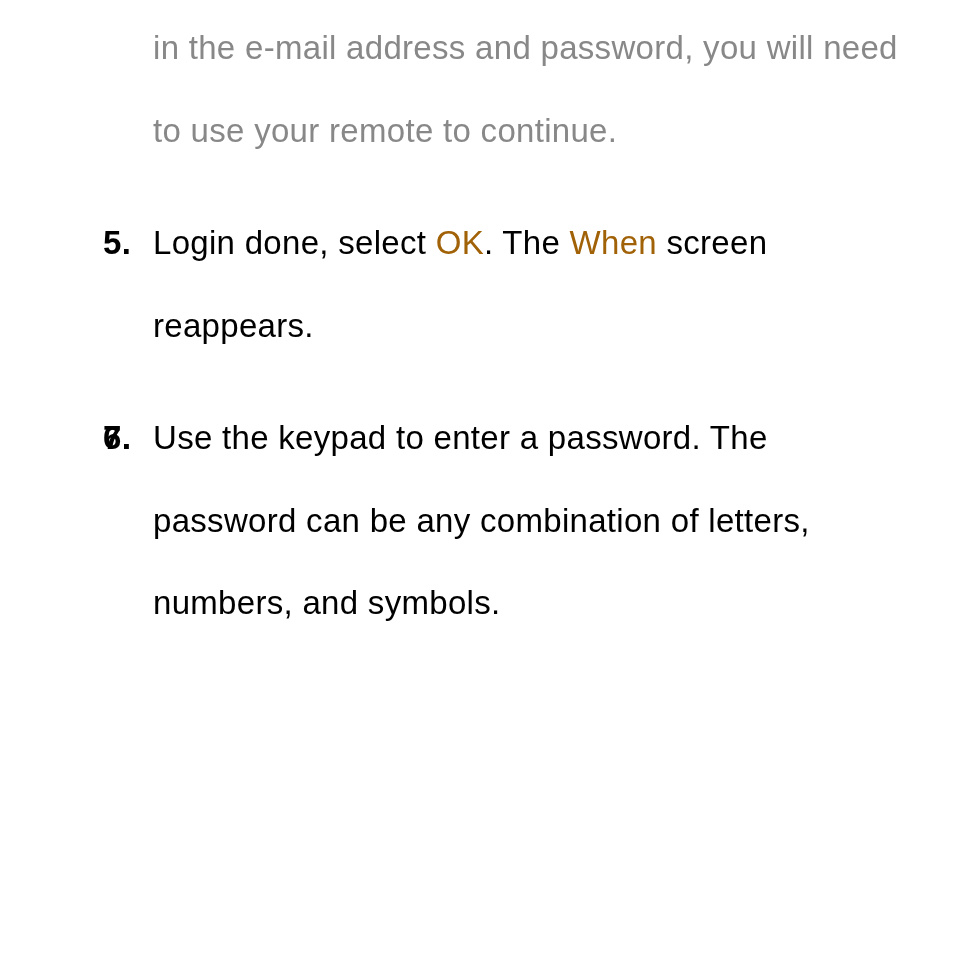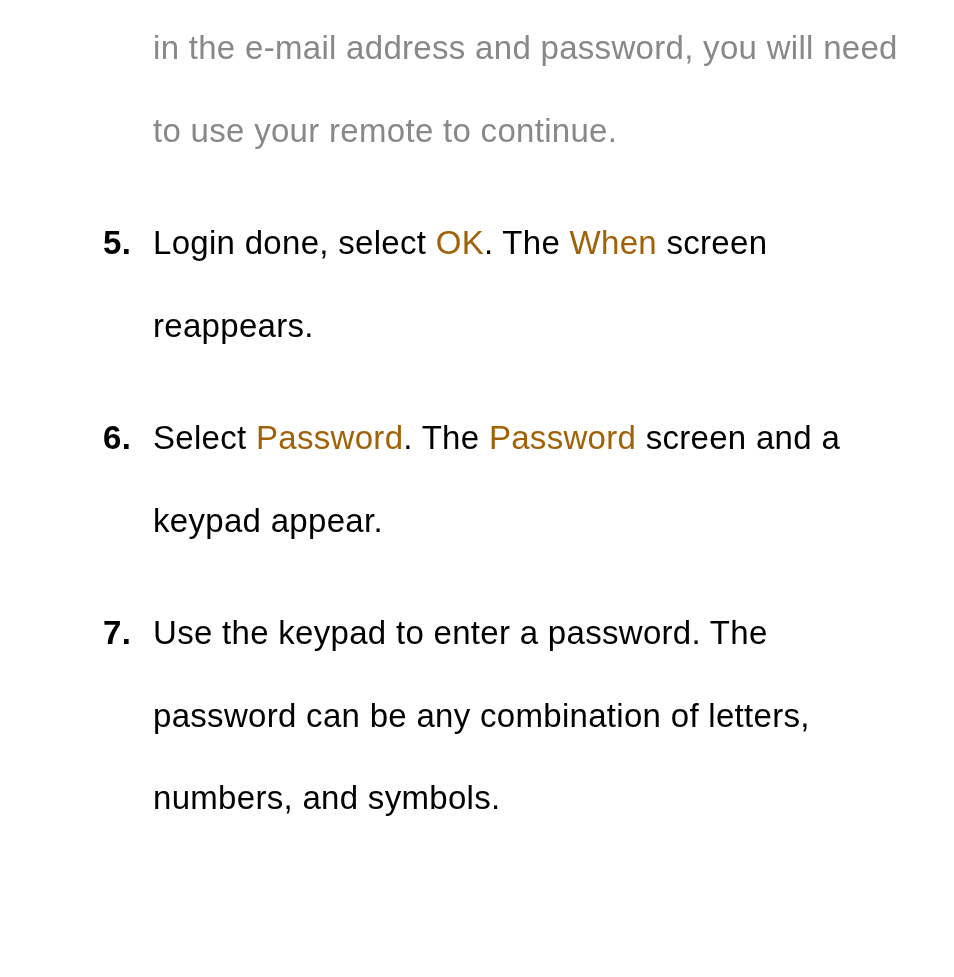--- a/index.html
+++ b/index.html
@@ -51,20 +51,19 @@
 <div class="content">
   <div class="intro-text">in the e-mail address and password, you will need to use your remote to continue.</div>
 
   <div class="step">
     <span class="step-number">5.</span>
     <span class="step-text"><span>Login done, select </span><span class="highlight">OK</span><span>. The </span><span class="highlight">When</span><span> screen reappears.</span></span>
   </div>
 
   <div class="step">
     <span class="step-number">6.</span>
-    <span class="step-text"><span>Select </span><span class="highlight">Password</span><span>. The </span><span class="highlight">Password</span><span> screen and a keypad appear.</span></span>
   </div>
 
   <div class="step">
     <span class="step-number">7.</span>
     <span class="step-text"><span>Use the keypad to enter a password. The password can be any combination of letters, numbers, and symbols.</span></span>
   </div>
 </div>
 
 </body></html>

